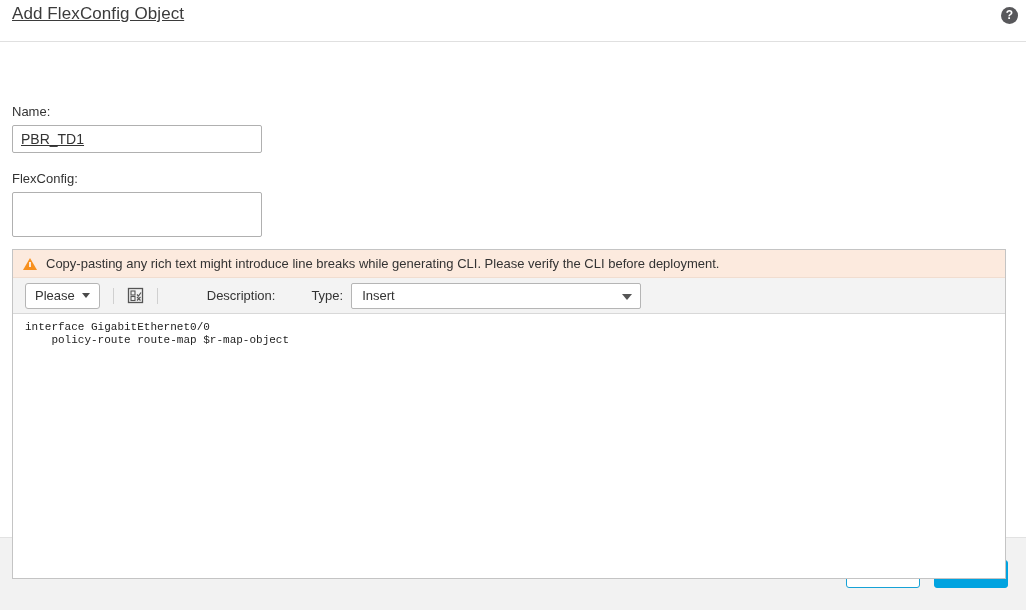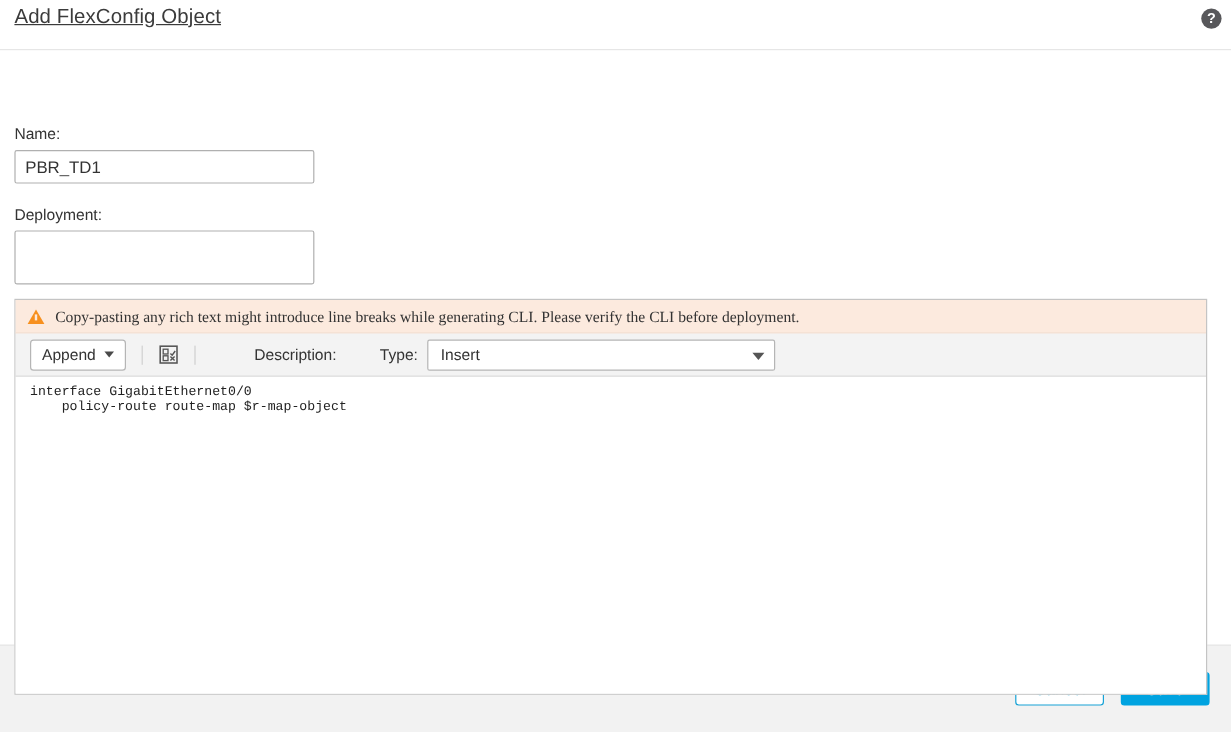--- a/index.html
+++ b/index.html
@@ -80,20 +80,21 @@
     width: 250px;
     height: 28px;
     border: 1px solid #b0b0b0;
     border-radius: 2px;
     background: #ffffff;
     font-family: "Liberation Sans", sans-serif;
     font-size: 14px;
     color: #333333;
     padding: 0 8px;
     outline: none;
+    text-decoration: underline;
   }
 
   .desc-input {
     position: absolute;
     left: 12px;
     top: 150px;
     width: 250px;
     height: 45px;
     border: 1px solid #b0b0b0;
     border-radius: 2px;
@@ -142,21 +143,20 @@
     position: absolute;
     left: -1px;
     top: 4px;
     width: 2px;
     height: 5px;
     background: #fceade;
   }
   .warn-text {
     font-size: 13px;
     color: #333333;
-    font-family: Liberation Serif, serif;
   }
 
   .toolbar {
     flex: 0 0 36px;
     background: #f3f3f3;
     border-bottom: 1px solid #d8d8d8;
     display: flex;
     align-items: center;
     padding-left: 12px;
   }
@@ -297,33 +297,33 @@
   <div class="header">
     <div class="header-title">Add FlexConfig Object</div>
     <div class="help-icon">?</div>
   </div>
 
   <div class="body">
 
     <div class="field-label label-name">Name:</div>
     <input class="name-input" type="text" value="PBR_TD1" style="">
 
-    <div class="field-label label-desc">Deployment:</div>
+    <div class="field-label label-desc">FlexConfig:</div>
     <textarea class="desc-input" placeholder="" style=""></textarea>
 
     <div class="editor-panel">
 
       <div class="warn-bar">
         <span class="warn-triangle"></span>
         <span class="warn-text">Copy-pasting any rich text might introduce line breaks while generating CLI. Please verify the CLI before deployment.</span>
       </div>
 
       <div class="toolbar">
         <div class="insert-btn">
-          <span>Append</span>
+          <span>Please</span>
           <span class="caret"></span>
         </div>
 
         <span class="tb-sep"></span>
 
         <span class="grid-icon">
           <svg width="17" height="17" viewBox="0 0 17 17" xmlns="http://www.w3.org/2000/svg">
             <rect x="1.5" y="1.5" width="14" height="14" fill="none" stroke="#555555" stroke-width="1.3"></rect>
             <rect x="4" y="4" width="4" height="4" fill="none" stroke="#555555" stroke-width="1.1"></rect>
             <rect x="4" y="9.5" width="4" height="4" fill="none" stroke="#555555" stroke-width="1.1"></rect>

